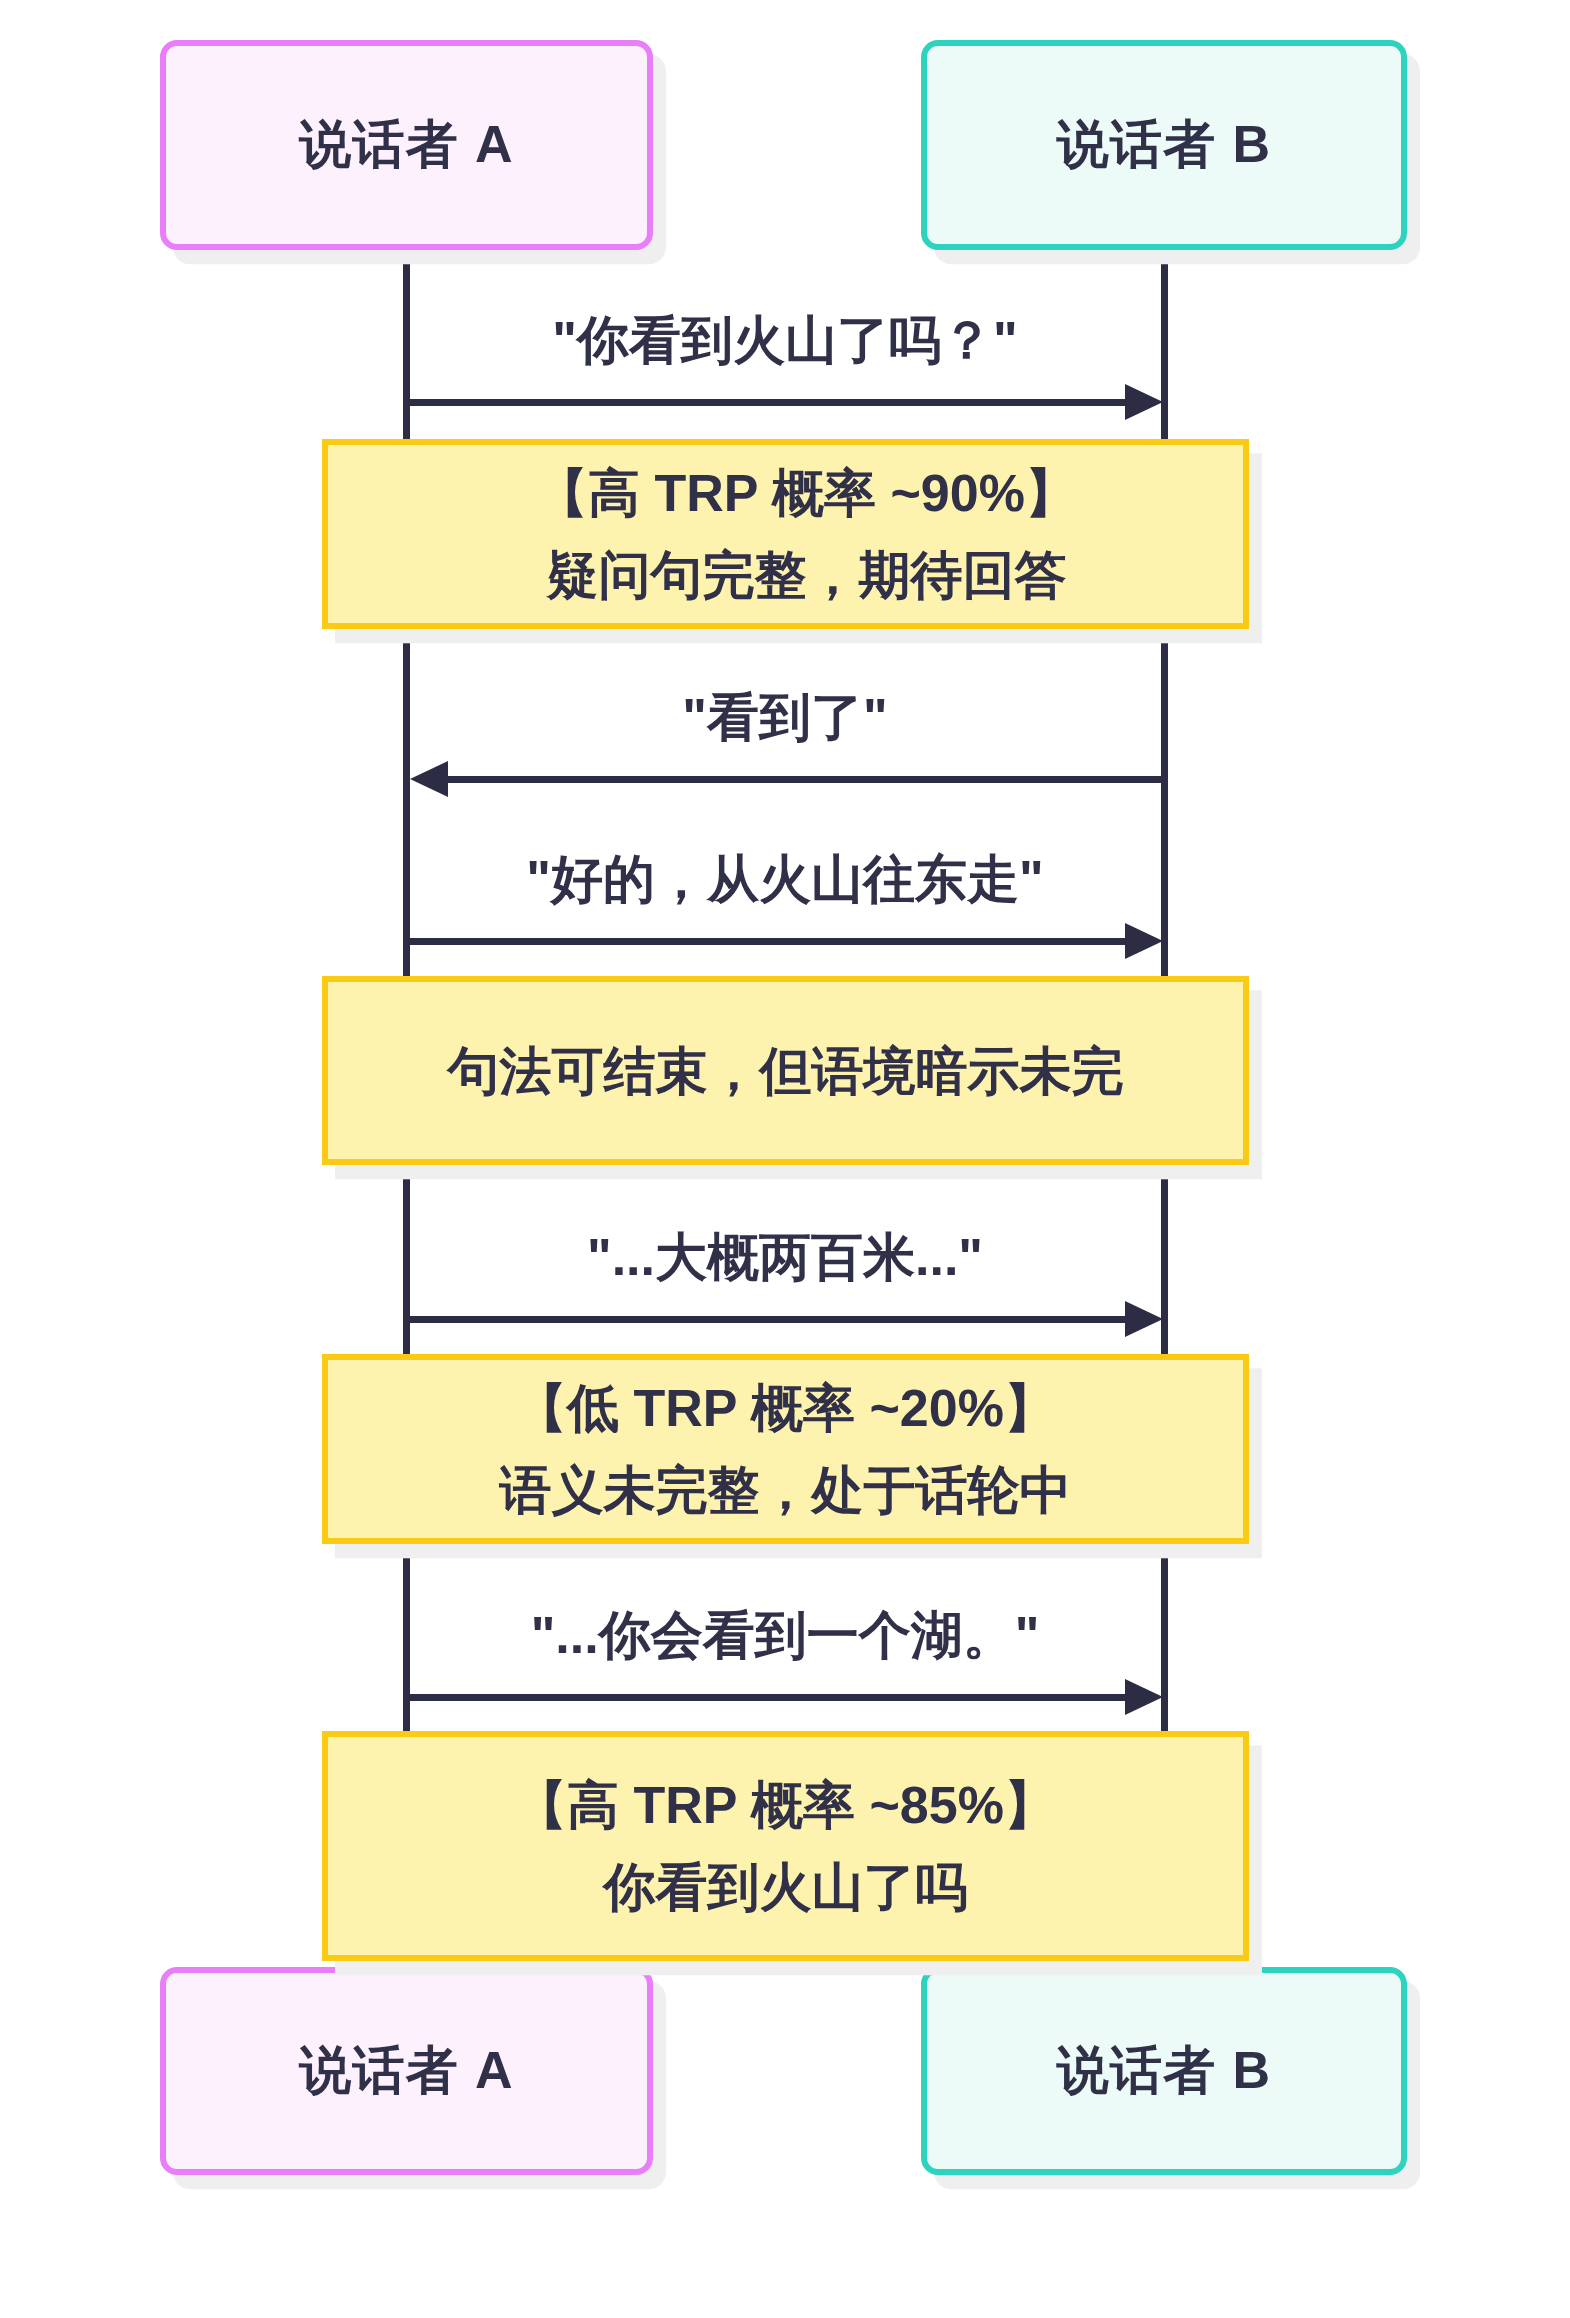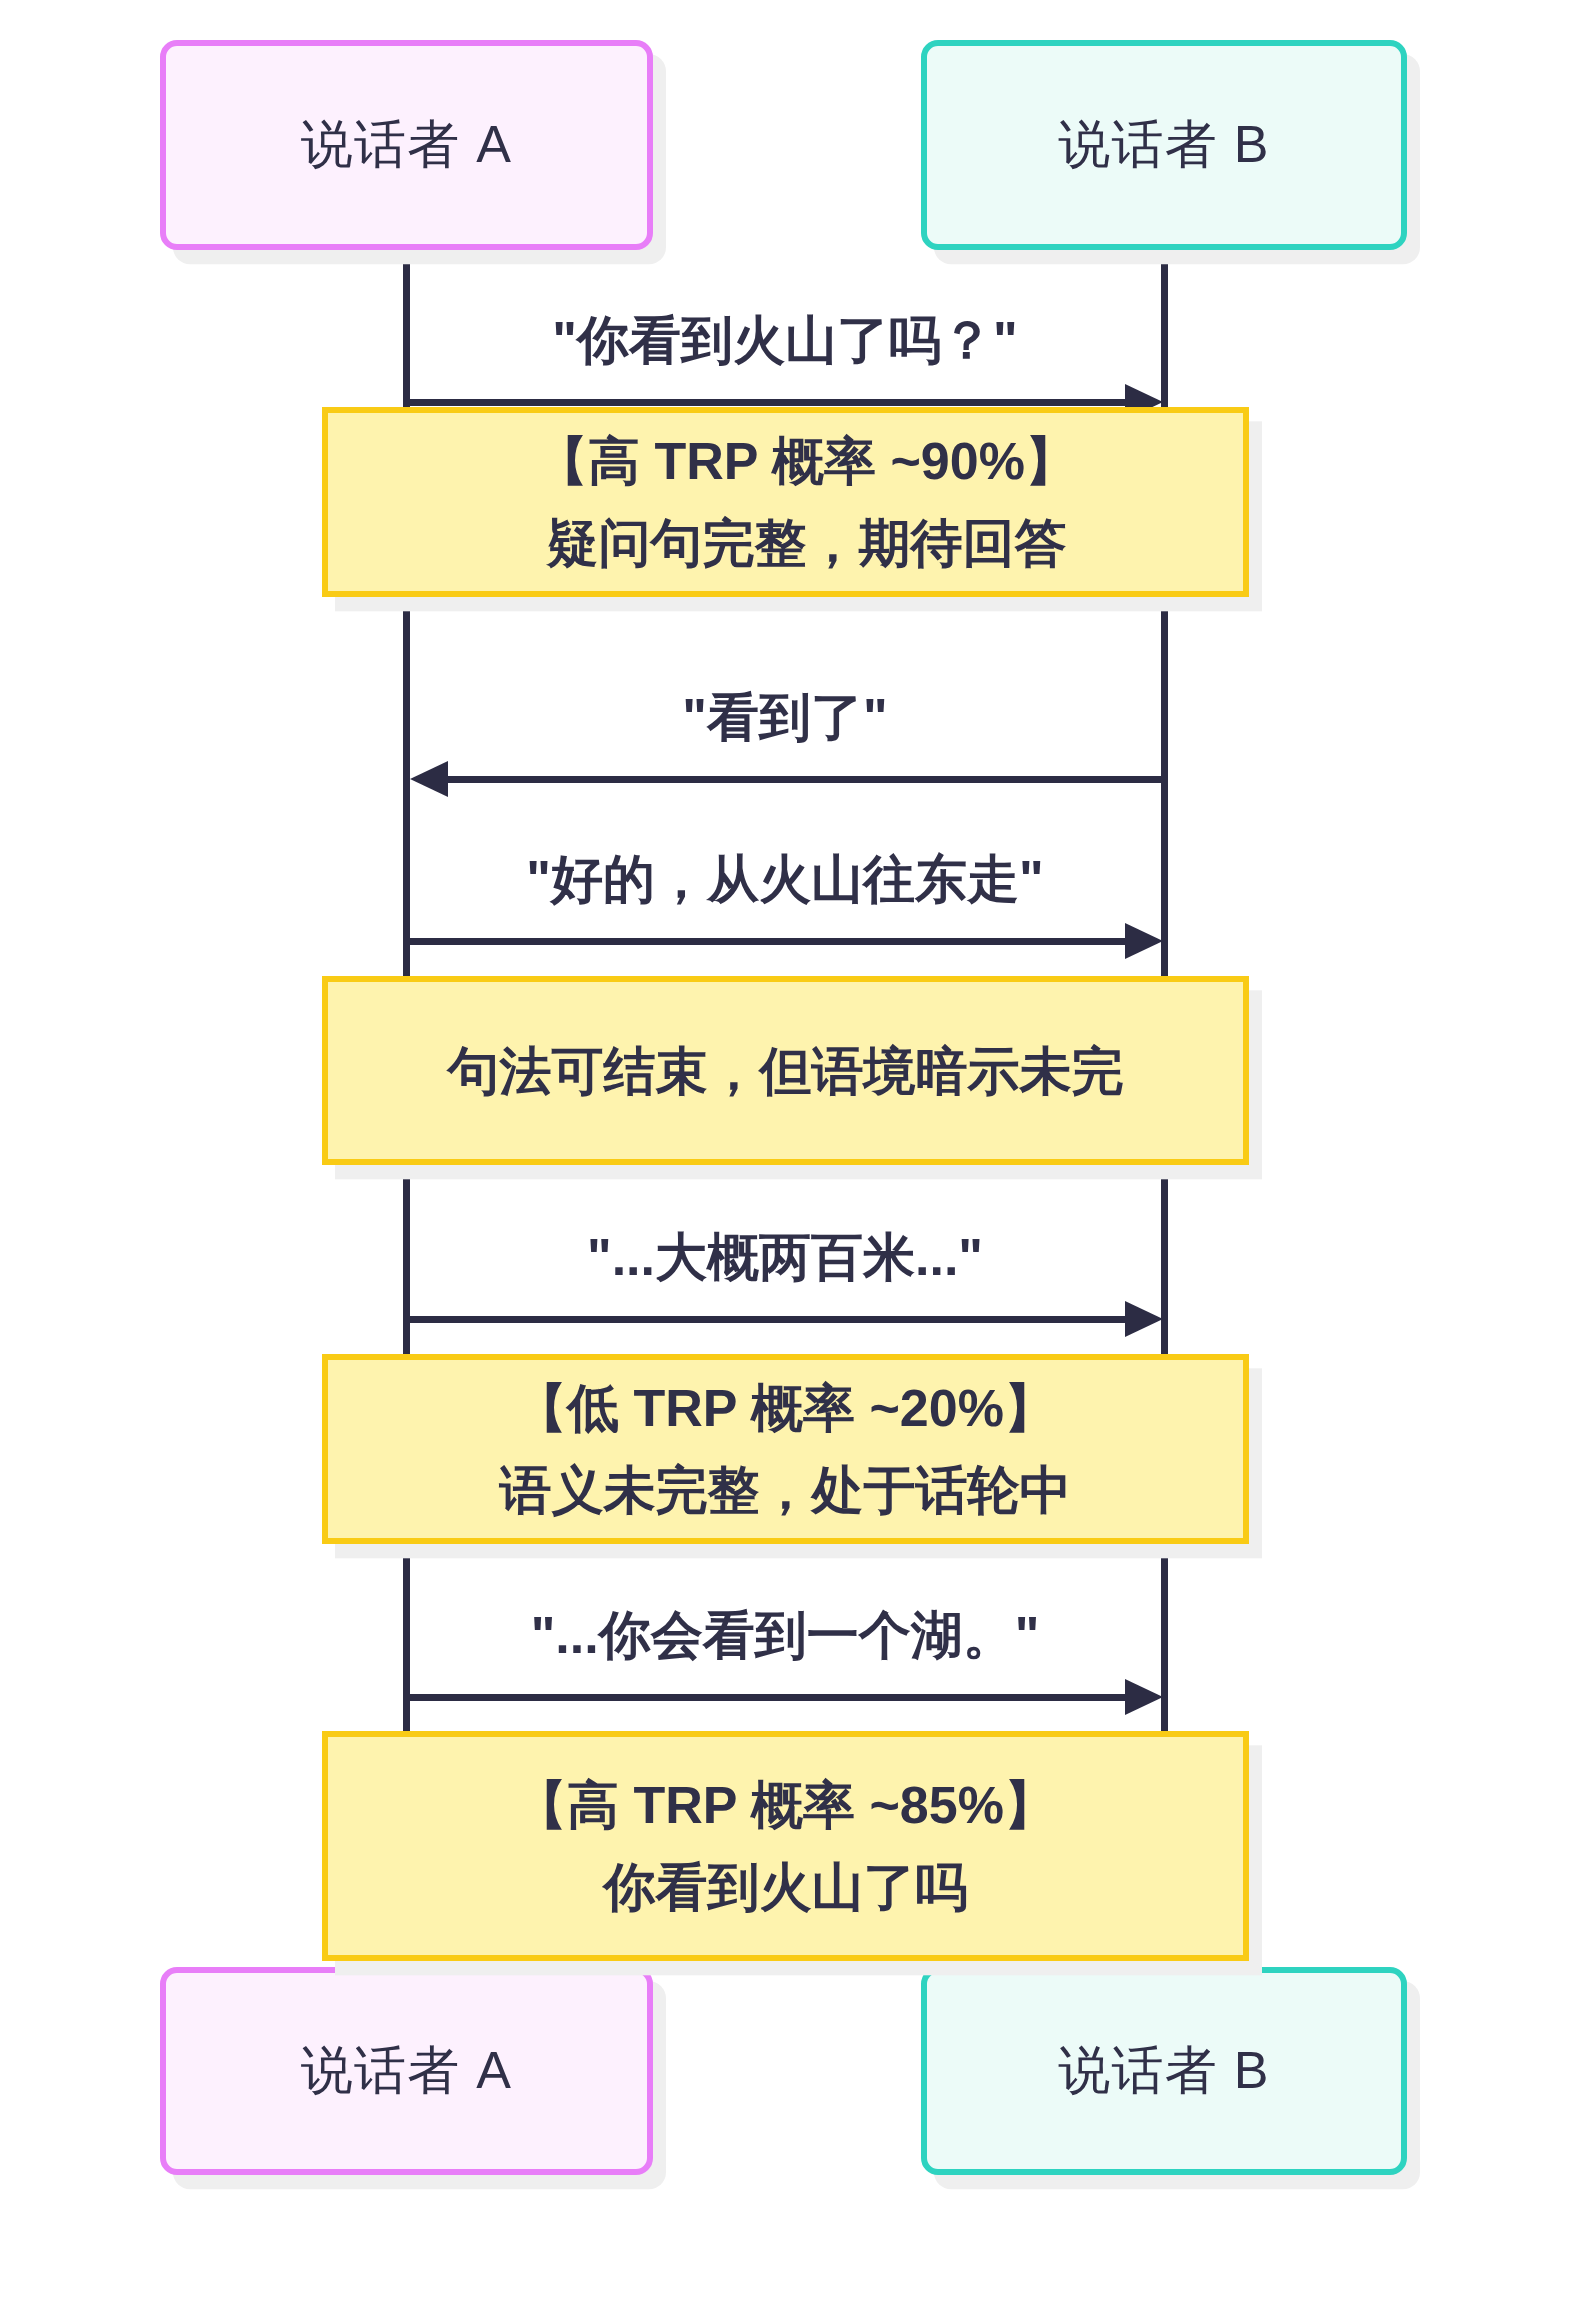--- a/index.html
+++ b/index.html
@@ -27,21 +27,21 @@
 
   
   .actor {
     position: absolute;
     box-sizing: border-box;
     border-radius: 17px;
     display: flex;
     align-items: center;
     justify-content: center;
     font-size: 52px;
-    font-weight: 400;
+    font-weight: 700;
     letter-spacing: 1.3px;
     color: #303048;
     box-shadow: 13px 14.3px 0 #efefef;
     z-index: 3;
   }
   .actor-a { border: 6.5px solid #e87ef8; background: #fdf1fe; }
   .actor-b { border: 6.5px solid #2ed3c0; background: #ecfbf8; }
 
   
   .msg-label {
@@ -108,21 +108,21 @@
     <span>说话者 A</span>
   </div>
   <div class="actor actor-b" style="left:921px; top:40px; width:486px; height:210px;">
     <span>说话者 B</span>
   </div>
 
   <div class="msg-label" style="top:308px;">"你看到火山了吗？"</div>
   <div class="msg-line" style="left:410px; top:399px; width:715px;"></div>
   <div class="arrowhead right" style="left:1125px; top:384px;"></div>
 
-  <div class="note" style="top:407px; height:190px;padding-left:42px;">
+  <div class="note" style="top:439px; height:190px;padding-left:42px;">
     <div>【高 TRP 概率 ~90%】</div>
     <div>疑问句完整，期待回答</div>
   </div>
 
   <div class="msg-label" style="top:685px;">"看到了"</div>
   <div class="msg-line" style="left:446px; top:776px; width:715px;"></div>
   <div class="arrowhead left" style="left:410px; top:761px;"></div>
 
   <div class="msg-label" style="top:847px;">"好的，从火山往东走"</div>
   <div class="msg-line" style="left:410px; top:938px; width:715px;"></div>

